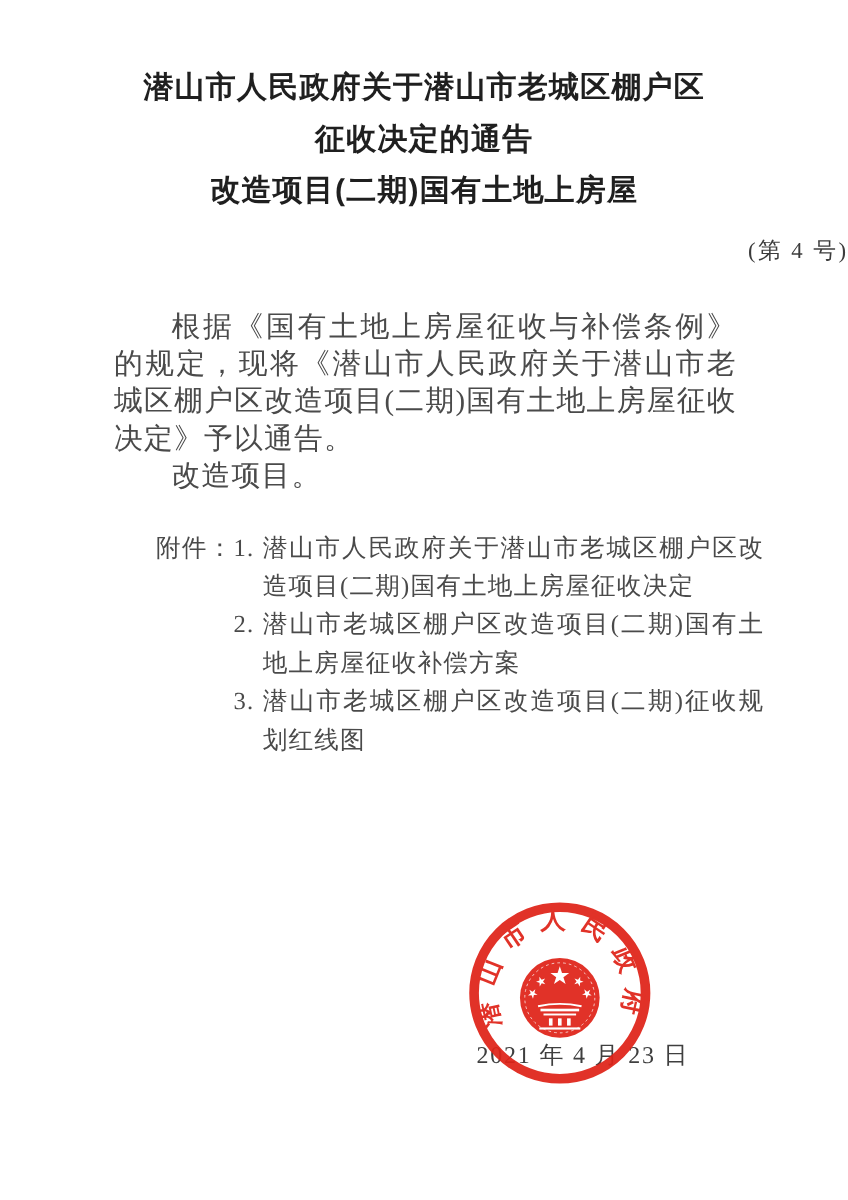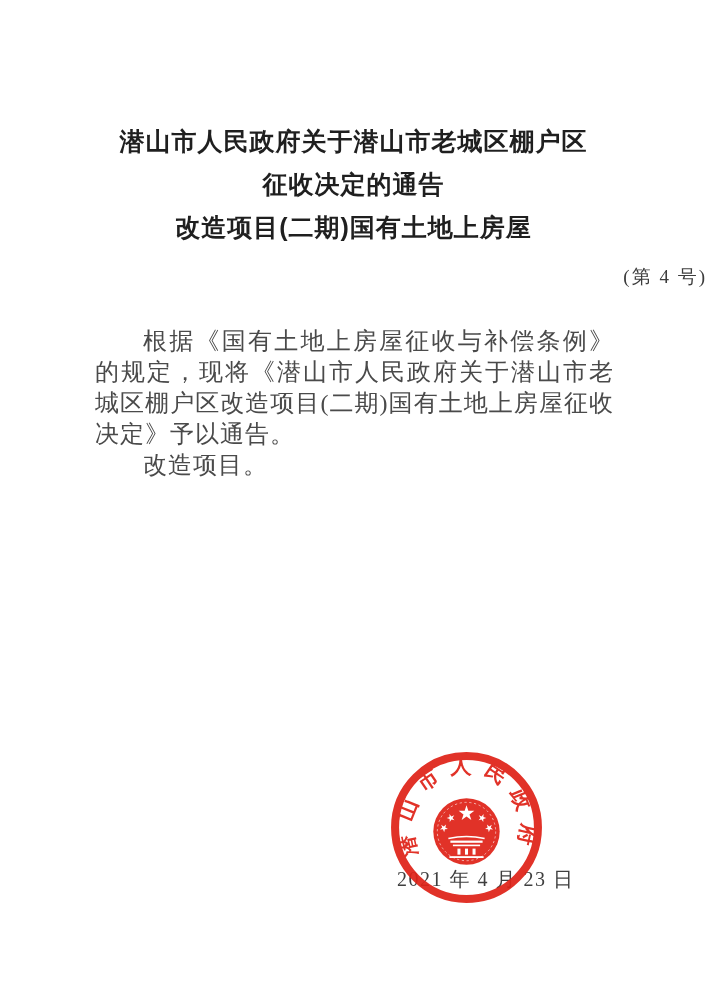--- a/index.html
+++ b/index.html
@@ -7,21 +7,21 @@
   .page {
     position: relative;
     width: 707px;
     height: 1000px;
     margin: 0 auto;
     background: #ffffff;
     overflow: hidden;
     font-family: "Liberation Serif", serif;
   }
   .title {
-    padding-top: 120px;
+    padding-top: 52px;
     text-align: center;
     font-family: "Liberation Sans", sans-serif;
     font-weight: 700;
     font-size: 25px;
     line-height: 43px;
     letter-spacing: 1px;
     color: #1f1f1f;
   }
   .doc-number {
     margin-top: 15px;
@@ -81,20 +81,37 @@
     <div>改造项目(二期)国有土地上房屋</div>
   </div>
 
   <div class="doc-number">(第 4 号)</div>
 
   <div class="body-text">
     <p>根据《国有土地上房屋征收与补偿条例》的规定，现将《潜山市人民政府关于潜山市老城区棚户区改造项目(二期)国有土地上房屋征收决定》予以通告。</p>
     <p>改造项目。</p>
   </div>
 
+  <div class="attachments">
+    <div class="att-label">附件：</div>
+    <div class="att-list">
+      <div class="att-item">
+        <span class="att-num">1.</span>
+        <span class="att-text">潜山市人民政府关于潜山市老城区棚户区改造项目(二期)国有土地上房屋征收决定</span>
+      </div>
+      <div class="att-item">
+        <span class="att-num">2.</span>
+        <span class="att-text">潜山市老城区棚户区改造项目(二期)国有土地上房屋征收补偿方案</span>
+      </div>
+      <div class="att-item">
+        <span class="att-num">3.</span>
+        <span class="att-text">潜山市老城区棚户区改造项目(二期)征收规划红线图</span>
+      </div>
+    </div>
+  </div>
 
   <div class="date-line">2021 年 4 月 23 日</div>
 
   <svg class="seal" viewBox="0 0 160 160" aria-hidden="true">
     <defs>
       <path id="star" d="M0,-1 L0.2245,-0.309 L0.951,-0.309 L0.3633,0.118 L0.5878,0.809 L0,0.382 L-0.5878,0.809 L-0.3633,0.118 L-0.951,-0.309 L-0.2245,-0.309 Z"></path>
       <path id="sealTextArc" d="M 41.8 118.2 A 54 54 0 1 1 118.2 118.2" fill="none"></path>
     </defs>
 
     <circle cx="80" cy="80" r="71" fill="none" stroke="#df2318" stroke-width="8"></circle>

